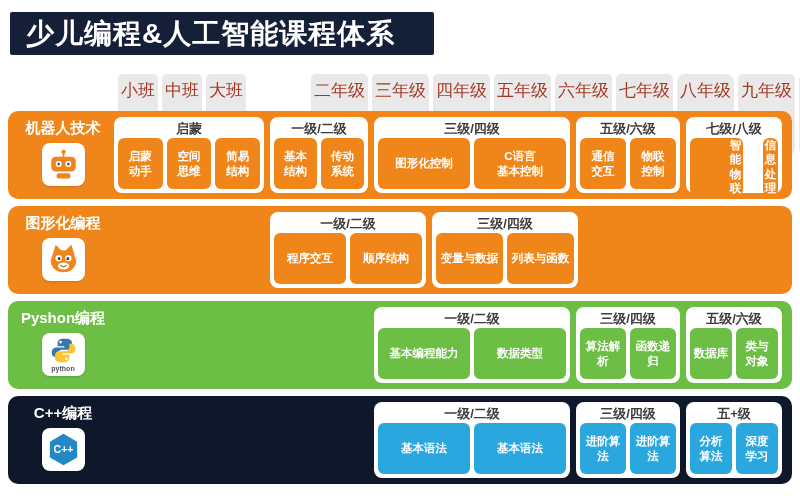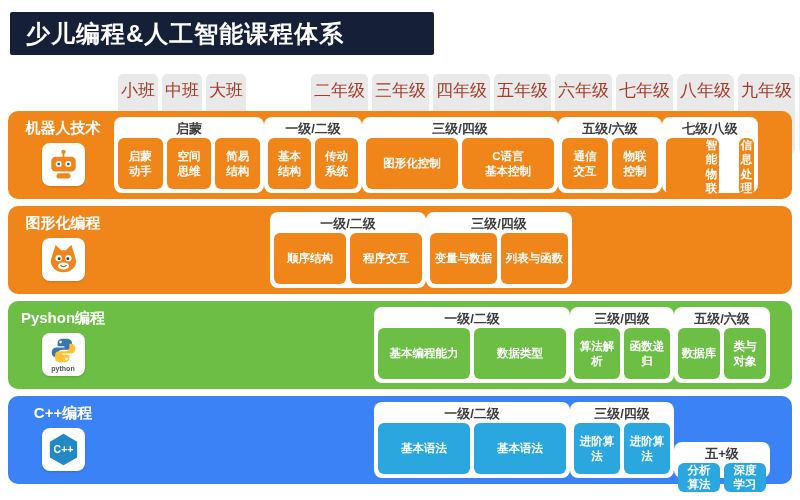--- a/index.html
+++ b/index.html
@@ -6,21 +6,21 @@
   html,body { width:800px; height:500px; }
   body {
     background:#ffffff;
     font-family:"Liberation Sans","DejaVu Sans",sans-serif;
     position:relative;
     overflow:hidden;
   }
   .banner {
     position:absolute; left:10px; top:12px;
     width:424px; height:43px;
-    color:#fff; font-size:24px; font-weight:bold;
+    color:#fff; font-size:28px; font-weight:bold;
     line-height:43px; padding-left:16px; letter-spacing:1px;
     border-radius:2px;
   }
   .tabs {
     position:absolute; left:118px; top:74px; right:8px;
     display:flex; gap:4px;
   }
   .tab {
     font-size:17px; font-weight:normal;
     padding:5px 3px; border-radius:5px; white-space:nowrap;
@@ -37,21 +37,21 @@
     flex:0 0 98px; width:98px;
     display:flex; flex-direction:column; align-items:center;
   }
   .row-label { color:#fff; font-weight:bold; font-size:15px; margin-top:2px; white-space:nowrap; }
   .row-icon {
     width:43px; height:43px; background:#fff; border-radius:8px; margin-top:5px;
     display:flex; flex-direction:column; align-items:center; justify-content:center;
     box-shadow:0 1px 2px rgba(0,0,0,0.15);
   }
   .icon-caption { font-size:7px; font-weight:bold; color:#555; line-height:1; margin-top:1px; }
-  .row-groups { display:flex; }
+  .row-groups { display:flex; gap:6px; }
   .group {
     background:#fff; border-radius:8px;
     padding:2px 4px 4px; display:flex; flex-direction:column;
   }
   .group-header {
     text-align:center; font-size:13px; font-weight:bold; color:#3c3c3c;
     height:19px; line-height:19px; white-space:nowrap;
   }
   .chips { display:flex; gap:4px; flex:1; }
   .chip {
@@ -165,22 +165,22 @@
     <circle cx="25" cy="19" r="1.6" fill="#333"></circle>
     <ellipse cx="20" cy="27.5" rx="6.5" ry="4" fill="#fff"></ellipse>
     <path d="M16.5 26.5 q3.5 3.5 7 0" stroke="#9a5a16" stroke-width="1.2" fill="none"></path>
   </svg>
         </div>
       </div>
       <div class="row-groups" style="margin-left: 158px;">
         <div class="group" style="width: 156px; flex: 0 0 auto;">
           <div class="group-header">一级/二级</div>
           <div class="chips">
+            <div class="chip" style="background: rgb(240, 134, 26);">程序交互</div>
             <div class="chip" style="background: rgb(240, 134, 26);">顺序结构</div>
-            <div class="chip" style="background: rgb(240, 134, 26);">程序交互</div>
           </div>
         </div>
         <div class="group" style="width: 146px; flex: 0 0 auto;">
           <div class="group-header">三级/四级</div>
           <div class="chips">
             <div class="chip" style="background: rgb(240, 134, 26);">变量与数据</div>
             <div class="chip" style="background: rgb(240, 134, 26);">列表与函数</div>
           </div>
         </div>
       </div>
@@ -216,21 +216,21 @@
         <div class="group" style="width: 96px; flex: 0 0 auto;">
           <div class="group-header">五级/六级</div>
           <div class="chips">
             <div class="chip" style="background: rgb(108, 190, 69);">数据库</div>
             <div class="chip" style="background: rgb(108, 190, 69);">类与
 对象</div>
           </div>
         </div>
       </div>
     </div>
-    <div class="row" style="background: #3b82f6;">
+    <div class="row" style="background: #0f172a;">
       <div class="row-left">
         <div class="row-label">C++编程</div>
         <div class="row-icon">
           <svg width="35" height="35" viewBox="0 0 40 40">
     <polygon points="20,2 35.6,11 35.6,29 20,38 4.4,29 4.4,11" fill="#2388C6"></polygon>
     <text x="20" y="24.5" font-size="12" font-weight="bold" fill="#fff" text-anchor="middle" font-family="Liberation Sans, sans-serif">C++</text>
   </svg>
         </div>
       </div>
       <div class="row-groups" style="margin-left: 262px;">
@@ -241,21 +241,21 @@
             <div class="chip" style="background: rgb(42, 167, 222);">基本语法</div>
           </div>
         </div>
         <div class="group" style="width: 104px; flex: 0 0 auto;">
           <div class="group-header">三级/四级</div>
           <div class="chips">
             <div class="chip" style="background: rgb(42, 167, 222);">进阶算法</div>
             <div class="chip" style="background: rgb(42, 167, 222);">进阶算法</div>
           </div>
         </div>
-        <div class="group" style="width: 96px; flex: 0 0 auto; margin-top: 40px;">
+        <div class="group" style="width: 96px; flex: 0 0 auto;">
           <div class="group-header">五+级</div>
           <div class="chips">
             <div class="chip" style="background: rgb(42, 167, 222);">分析
 算法</div>
             <div class="chip" style="background: rgb(42, 167, 222);">深度
 学习</div>
           </div>
         </div>
       </div>
     </div>

